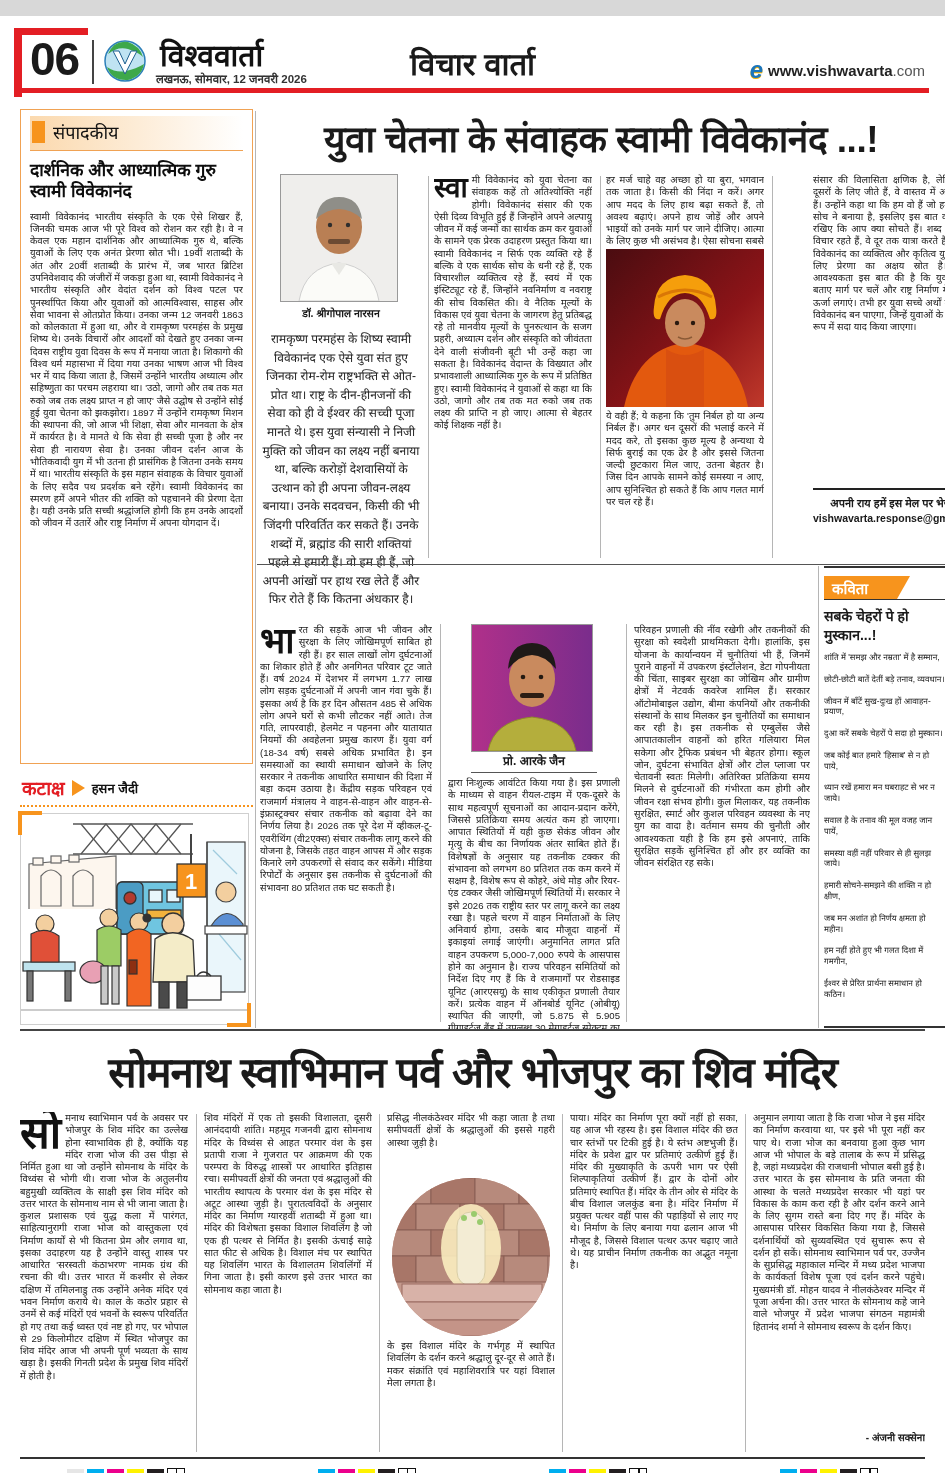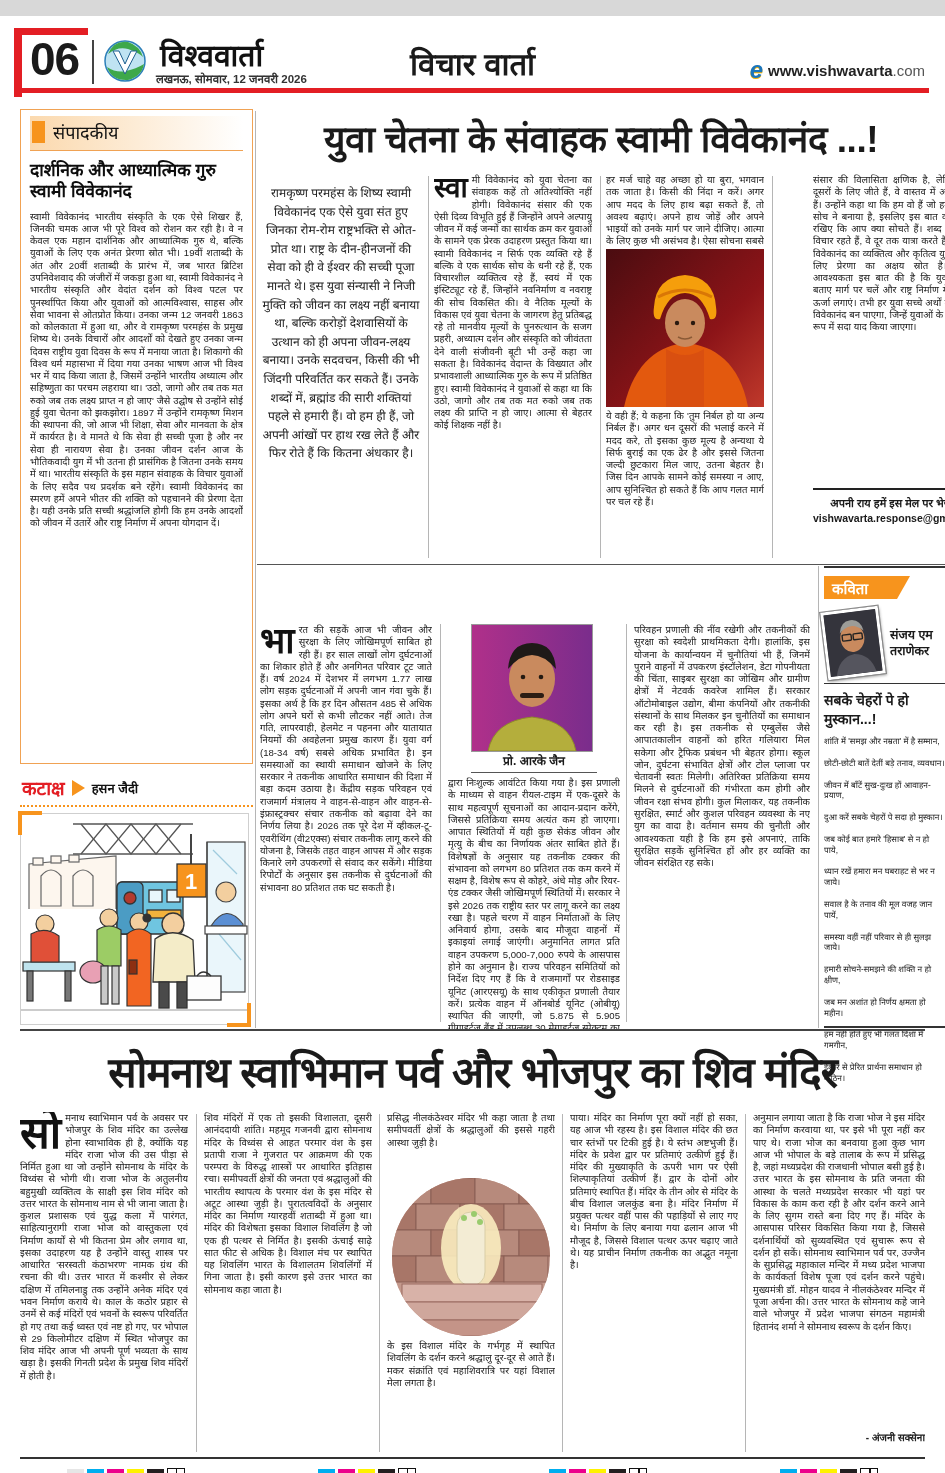--- a/index.html
+++ b/index.html
@@ -215,20 +215,35 @@
   </div>
 
   <div class="abs main-headline">युवा चेतना के संवाहक स्वामी विवेकानंद ...!</div>
 
   <div class="abs hairline-v" style="left:255px;top:95px;height:917px;"></div>
   <div class="abs hairline-v" style="left:428px;top:160px;height:382px;"></div>
   <div class="abs hairline-v" style="left:600px;top:160px;height:382px;"></div>
   <div class="abs hairline-v" style="left:772px;top:160px;height:382px;"></div>
 
   <div class="abs m-col" style="left:262px;width:158px;">
+    <div class="author-card">
+      <div class="frame">
+        <svg width="116" height="126" viewBox="0 0 116 126">
+          <rect width="116" height="126" fill="#efeeec"></rect>
+          <path d="M18 126 Q24 92 58 88 Q92 92 98 126 Z" fill="#fbfbf8" stroke="#cfcfcf"></path>
+          <path d="M50 88 L58 100 L66 88 Z" fill="#e8e8e4"></path>
+          <ellipse cx="58" cy="52" rx="23" ry="27" fill="#b97f54"></ellipse>
+          <path d="M35 44 Q38 22 58 22 Q78 22 81 44 Q70 34 58 34 Q46 34 35 44Z" fill="#8f8e88"></path>
+          <rect x="47" y="64" width="22" height="5" rx="2" fill="#6b4a33"></rect>
+          <circle cx="49" cy="50" r="2.2" fill="#2e2e2e"></circle>
+          <circle cx="67" cy="50" r="2.2" fill="#2e2e2e"></circle>
+        </svg>
+      </div>
+      <div class="author-caption">डॉ. श्रीगोपाल नारसन</div>
+    </div>
     <div class="m-intro">रामकृष्ण परमहंस के शिष्य स्वामी विवेकानंद एक ऐसे युवा संत हुए जिनका रोम-रोम राष्ट्रभक्ति से ओत-प्रोत था। राष्ट्र के दीन-हीनजनों की सेवा को ही वे ईश्वर की सच्ची पूजा मानते थे। इस युवा संन्यासी ने निजी मुक्ति को जीवन का लक्ष्य नहीं बनाया था, बल्कि करोड़ों देशवासियों के उत्थान को ही अपना जीवन-लक्ष्य बनाया। उनके सदवचन, किसी की भी जिंदगी परिवर्तित कर सकते हैं। उनके शब्दों में, ब्रह्मांड की सारी शक्तियां पहले से हमारी हैं। वो हम ही हैं, जो अपनी आंखों पर हाथ रख लेते हैं और फिर रोते हैं कि कितना अंधकार है।</div>
   </div>
 
   <div class="abs m-col body-txt" style="left:434px;width:158px;">
     <span class="dropcap" style="font-size:28px;">स्वा</span><span>मी विवेकानंद को युवा चेतना का संवाहक कहें तो अतिश्योक्ति नहीं होगी। विवेकानंद संसार की एक ऐसी दिव्य विभूति हुई हैं जिन्होंने अपने अल्पायु जीवन में कई जन्मों का सार्थक क्रम कर युवाओं के सामने एक प्रेरक उदाहरण प्रस्तुत किया था। स्वामी विवेकानंद न सिर्फ एक व्यक्ति रहे हैं बल्कि वे एक सार्थक सोच के धनी रहे हैं, एक विचारशील व्यक्तित्व रहे हैं, स्वयं में एक इंस्टिट्यूट रहे हैं, जिन्होंने नवनिर्माण व नवराष्ट्र की सोच विकसित की। वे नैतिक मूल्यों के विकास एवं युवा चेतना के जागरण हेतु प्रतिबद्ध रहे तो मानवीय मूल्यों के पुनरुत्थान के सजग प्रहरी, अध्यात्म दर्शन और संस्कृति को जीवंतता देने वाली संजीवनी बूटी भी उन्हें कहा जा सकता है। विवेकानंद वेदान्त के विख्यात और प्रभावशाली आध्यात्मिक गुरु के रूप में प्रतिष्ठित हुए। स्वामी विवेकानंद ने युवाओं से कहा था कि उठो, जागो और तब तक मत रुको जब तक लक्ष्य की प्राप्ति न हो जाए। आत्मा से बेहतर कोई शिक्षक नहीं है।</span>
   </div>
 
   <div class="abs m-col" style="left:606px;width:158px;">
     <div class="body-txt" style="height:72px;">हर मर्ज चाहे वह अच्छा हो या बुरा, भगवान तक जाता है। किसी की निंदा न करें। अगर आप मदद के लिए हाथ बढ़ा सकते हैं, तो अवश्य बढ़ाएं। अपने हाथ जोड़ें और अपने भाइयों को उनके मार्ग पर जाने दीजिए। आत्मा के लिए कुछ भी असंभव है। ऐसा सोचना सबसे बड़ा विधर्म है।</div>
     <div style="width:158px;height:158px;margin:3px 0;">
@@ -294,33 +309,20 @@
       </div>
       <div class="cap">प्रो. आरके जैन</div>
     </div>
     <div class="body-txt" style="height:252px;">द्वारा निःशुल्क आवंटित किया गया है। इस प्रणाली के माध्यम से वाहन रीयल-टाइम में एक-दूसरे के साथ महत्वपूर्ण सूचनाओं का आदान-प्रदान करेंगे, जिससे प्रतिक्रिया समय अत्यंत कम हो जाएगा। आपात स्थितियों में यही कुछ सेकंड जीवन और मृत्यु के बीच का निर्णायक अंतर साबित होते हैं। विशेषज्ञों के अनुसार यह तकनीक टक्कर की संभावना को लगभग 80 प्रतिशत तक कम करने में सक्षम है, विशेष रूप से कोहरे, अंधे मोड़ और रियर-एंड टक्कर जैसी जोखिमपूर्ण स्थितियों में। सरकार ने इसे 2026 तक राष्ट्रीय स्तर पर लागू करने का लक्ष्य रखा है। पहले चरण में वाहन निर्माताओं के लिए अनिवार्य होगा, उसके बाद मौजूदा वाहनों में इकाइयां लगाई जाएंगी। अनुमानित लागत प्रति वाहन उपकरण 5,000-7,000 रुपये के आसपास होने का अनुमान है। राज्य परिवहन समितियों को निर्देश दिए गए हैं कि वे राजमार्गों पर रोडसाइड यूनिट (आरएसयू) के साथ एकीकृत प्रणाली तैयार करें। प्रत्येक वाहन में ऑनबोर्ड यूनिट (ओबीयू) स्थापित की जाएगी, जो 5.875 से 5.905 गीगाहर्ट्ज़ बैंड में उपलब्ध 30 मेगाहर्ट्ज़ स्पेक्ट्रम का उपयोग करेंगी। यह विशिष्ट स्पेक्ट्रम दूरसंचार विभाग</div>
   </div>
 
   <div class="abs r-col body-txt" style="left:634px;width:176px;">परिवहन प्रणाली की नींव रखेगी और तकनीकों की सुरक्षा को स्वदेशी प्राथमिकता देगी। हालांकि, इस योजना के कार्यान्वयन में चुनौतियां भी हैं, जिनमें पुराने वाहनों में उपकरण इंस्टॉलेशन, डेटा गोपनीयता की चिंता, साइबर सुरक्षा का जोखिम और ग्रामीण क्षेत्रों में नेटवर्क कवरेज शामिल हैं। सरकार ऑटोमोबाइल उद्योग, बीमा कंपनियों और तकनीकी संस्थानों के साथ मिलकर इन चुनौतियों का समाधान कर रही है। इस तकनीक से एम्बुलेंस जैसे आपातकालीन वाहनों को हरित गलियारा मिल सकेगा और ट्रैफिक प्रबंधन भी बेहतर होगा। स्कूल जोन, दुर्घटना संभावित क्षेत्रों और टोल प्लाजा पर चेतावनी स्वतः मिलेगी। अतिरिक्त प्रतिक्रिया समय मिलने से दुर्घटनाओं की गंभीरता कम होगी और जीवन रक्षा संभव होगी। कुल मिलाकर, यह तकनीक सुरक्षित, स्मार्ट और कुशल परिवहन व्यवस्था के नए युग का वादा है। वर्तमान समय की चुनौती और आवश्यकता यही है कि हम इसे अपनाएं, ताकि सुरक्षित सड़कें सुनिश्चित हों और हर व्यक्ति का जीवन संरक्षित रह सके।</div>
 
   <div class="abs poem">
     <div class="poem-tab">कविता</div>
-    <div class="poet-row">
-      <div class="poet-frame">
-        <svg width="52" height="62" viewBox="0 0 52 62">
-          <rect width="52" height="62" fill="#34343c"></rect>
-          <path d="M6 62 Q10 44 26 42 Q42 44 46 62Z" fill="#55555e"></path>
-          <ellipse cx="26" cy="26" rx="12" ry="14" fill="#c98a5e"></ellipse>
-          <path d="M14 20 Q16 8 26 8 Q36 8 38 20 Q32 14 26 14 Q20 14 14 20Z" fill="#9c9c98"></path>
-          <rect x="16" y="22" width="9" height="6" rx="1" fill="none" stroke="#222" stroke-width="1.4"></rect>
-          <rect x="27" y="22" width="9" height="6" rx="1" fill="none" stroke="#222" stroke-width="1.4"></rect>
-        </svg>
-      </div>
-      <div class="poet-name">संजय एम तराणेकर</div>
-    </div>
     <div class="poem-title">सबके चेहरों पे हो मुस्कान...!</div>
     <div class="poem-lines">
       <div class="poem-line">शांति में 'समझ और नम्रता' में है सम्मान,</div>
       <div class="poem-line">छोटी-छोटी बातें देतीं बड़े तनाव, व्यवधान।</div>
       <div class="poem-line">जीवन में बाँटें सुख-दुःख हों आवाहन-प्रयाण,</div>
       <div class="poem-line">दुआ करें सबके चेहरों पे सदा हो मुस्कान।</div>
       <div class="poem-line">जब कोई बात हमारे 'हिसाब' से न हो पाये,</div>
       <div class="poem-line">ध्यान रखें हमारा मन घबराहट से भर न जाये।</div>
       <div class="poem-line">सवाल है के तनाव की मूल वजह जान पायें,</div>
       <div class="poem-line">समस्या वहीं नहीं परिवार से ही सुलझ जाये।</div>

